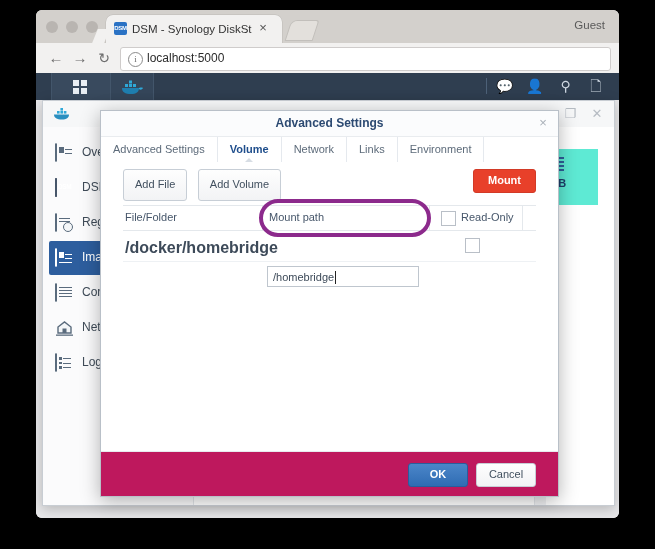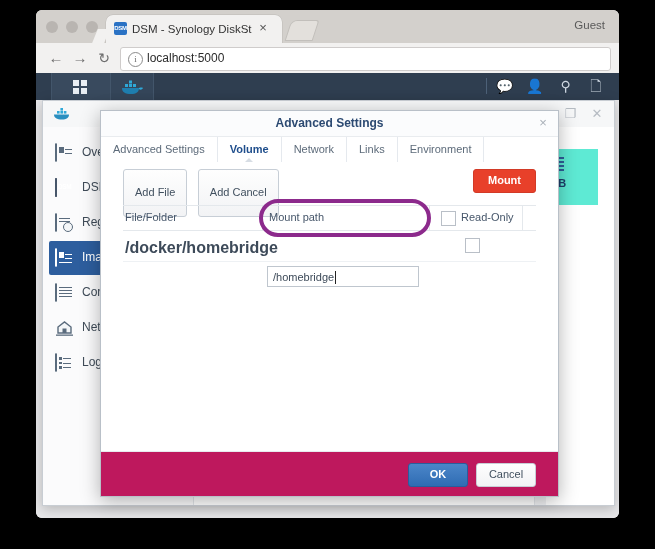--- a/index.html
+++ b/index.html
@@ -170,21 +170,21 @@
   .tab.sel{color:#1f4e8c;font-weight:bold;}
   .tab.sel:after{
     content:"";position:absolute;left:50%;bottom:-1px;margin-left:-5px;width:0;height:0;
     border-left:5px solid transparent;border-right:5px solid transparent;
     border-bottom:5px solid #d7dde4;
   }
 
   #dlg-body{position:absolute;left:0;top:51px;right:0;bottom:44px;background:#fff;}
   #toolbar{position:relative;height:36px;padding:7px 0 0 22px;}
   .btn{
-    display:inline-block;height:22px;line-height:21px;padding:12px 11px;font-size:11px;
+    display:inline-block;height:22px;line-height:21px;padding:4px 11px;font-size:11px;
     color:#41505f;background:linear-gradient(#fefefe,#f2f3f5);
     border:1px solid #c7ced6;border-radius:3px;margin-right:6px;
   }
   #delete-btn{
     position:absolute;right:22px;top:7px;height:22px;line-height:21px;padding:0 14px;
     font-size:11px;font-weight:bold;color:#fff;background:#e8402a;
     border:1px solid #d23a27;border-radius:3px;
   }
 
   #grid{position:absolute;left:22px;right:22px;top:43px;}
@@ -436,21 +436,21 @@
         <div class="tab">Advanced Settings</div>
         <div class="tab sel">Volume</div>
         <div class="tab">Network</div>
         <div class="tab">Links</div>
         <div class="tab">Environment</div>
       </div>
 
       <div id="dlg-body">
         <div id="toolbar">
           <span class="btn">Add File</span>
-          <span class="btn">Add Cancel</span>
+          <span class="btn">Add Volume</span>
           <span id="delete-btn">Mount</span>
         </div>
 
         <div id="grid">
           <div id="grid-head">
             <div class="c col-file">File/Folder</div>
             <div id="vsep1"></div>
             <div class="c col-mount">Mount path</div>
             <div id="vsep2"></div>
             <div id="hdr-chk"></div>

